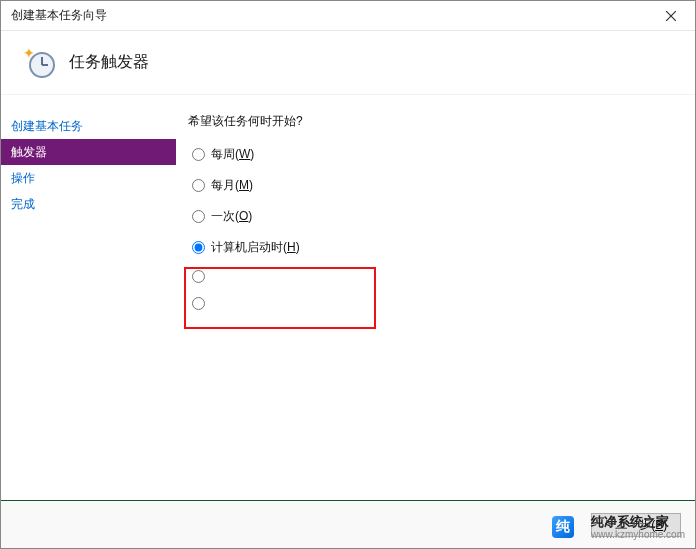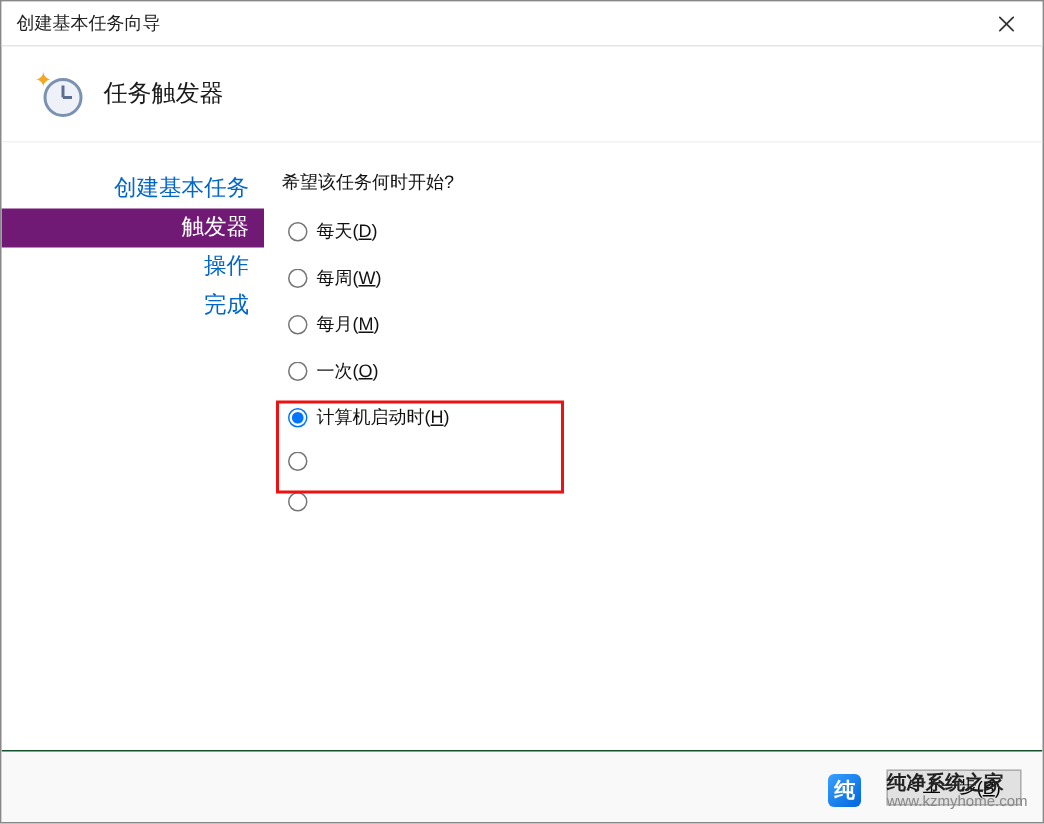--- a/index.html
+++ b/index.html
@@ -63,25 +63,24 @@
   .content {
     display: flex;
     height: calc(100% - 30px - 64px - 48px);
   }
   .sidebar {
     width: 175px;
     padding-top: 18px;
   }
   .sidebar-item {
     padding: 4px 10px;
-    font-size: 15px;
+    font-size: 12px;
     color: #0066cc;
     cursor: pointer;
     line-height: 18px;
-    text-align: right;
   }
   .sidebar-item.selected {
     background: #701a75;
     color: #fff;
   }
   .main {
     flex: 1;
     padding: 18px 32px 0 12px;
     position: relative;
   }
@@ -166,24 +165,20 @@
     <div class="sidebar-item">操作</div>
     <div class="sidebar-item">完成</div>
   </div>
 
   <div class="main">
     <div class="question">希望该任务何时开始?</div>
 
     <div class="options">
       <label class="opt-row">
         <input type="radio" name="trig" style="">
-        <span class="opt-text"><span>每天</span>(<span class="accel">D</span>)</span>
-      </label>
-      <label class="opt-row">
-        <input type="radio" name="trig" style="">
         <span class="opt-text"><span>每周</span>(<span class="accel">W</span>)</span>
       </label>
       <label class="opt-row">
         <input type="radio" name="trig" style="">
         <span class="opt-text"><span>每月</span>(<span class="accel">M</span>)</span>
       </label>
       <label class="opt-row">
         <input type="radio" name="trig" style="">
         <span class="opt-text"><span>一次</span>(<span class="accel">O</span>)</span>
       </label>

